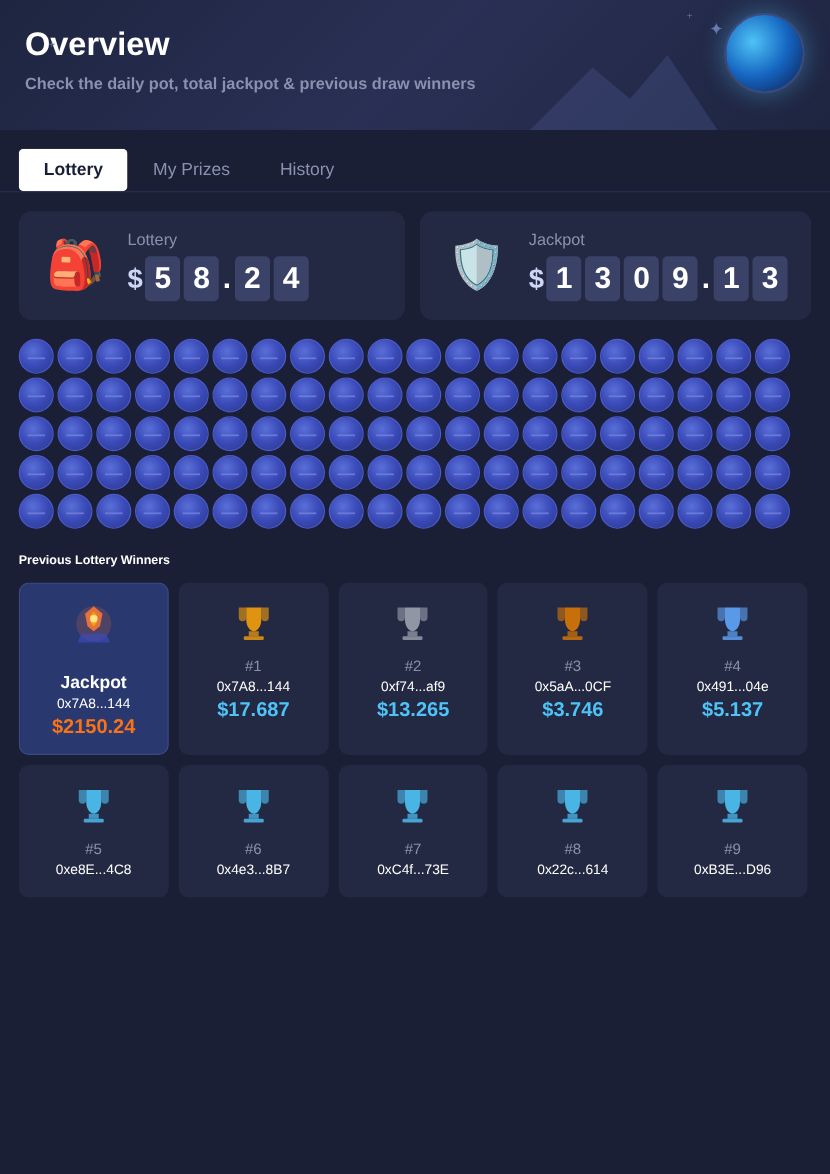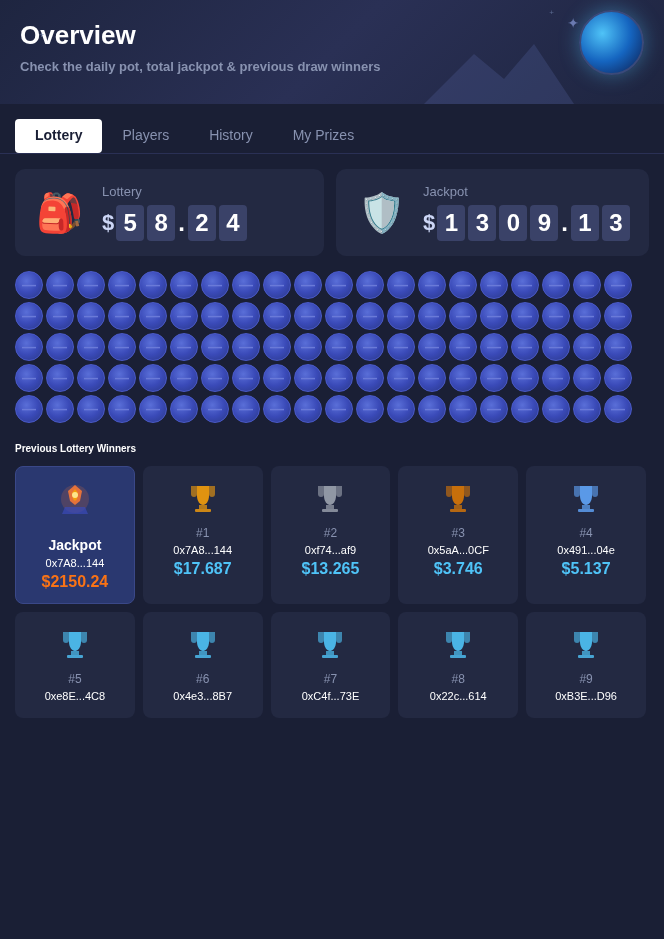--- a/index.html
+++ b/index.html
@@ -268,23 +268,22 @@
   <span style="position:absolute;top:30px;right:620px;color:#5a6a90;font-size:9px;">+</span>
 
   <svg style="position:absolute;bottom:0;right:90px;opacity:0.25;" width="150" height="70" viewBox="0 0 150 70">
     <polygon points="0,70 50,20 80,45 110,10 150,70" fill="#5a6aaa"></polygon>
   </svg>
 </div>
 
 <div class="tabs-container">
   <div class="tabs">
     <button class="tab active">Lottery</button>
-    <button class="tab">Players</button>
+    <button class="tab">My Prizes</button>
     <button class="tab">History</button>
-    <button class="tab">My Prizes</button>
   </div>
 </div>
 
 <div class="main-content">
 
   <div class="cards-row">
 
     <div class="card">
       <div class="card-icon">🎒</div>
       <div class="card-info">

